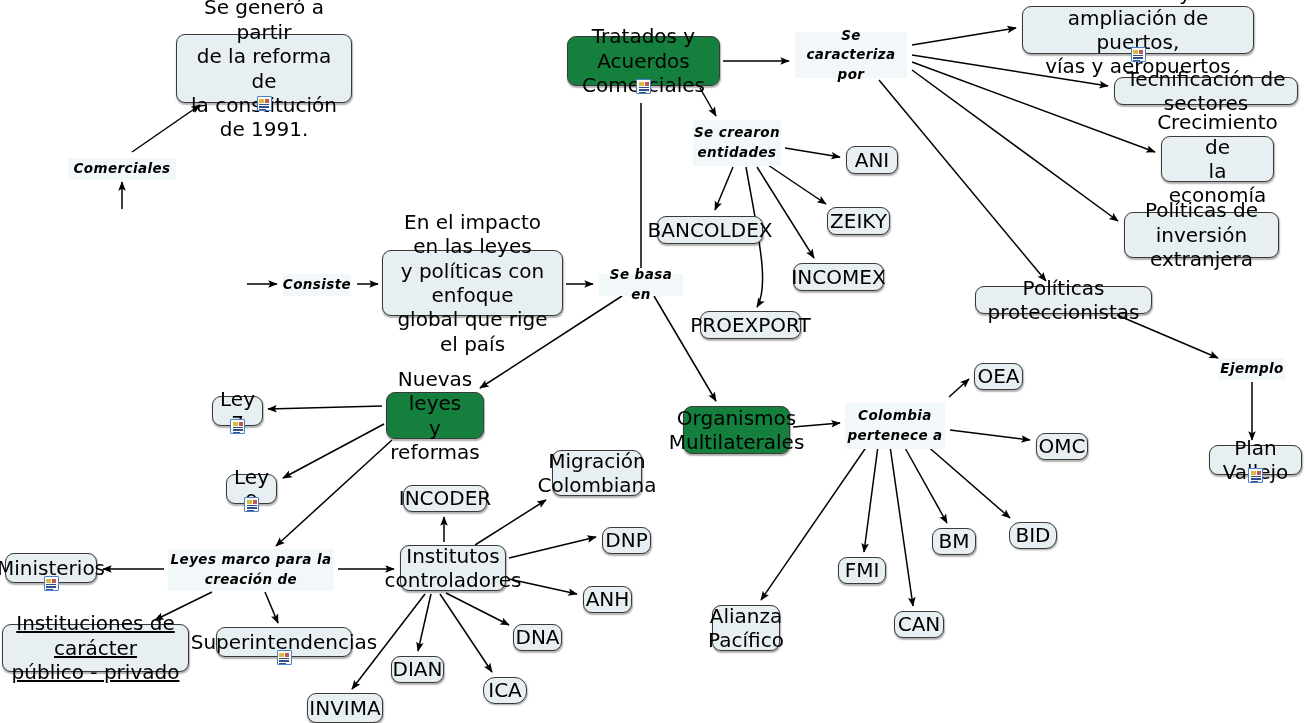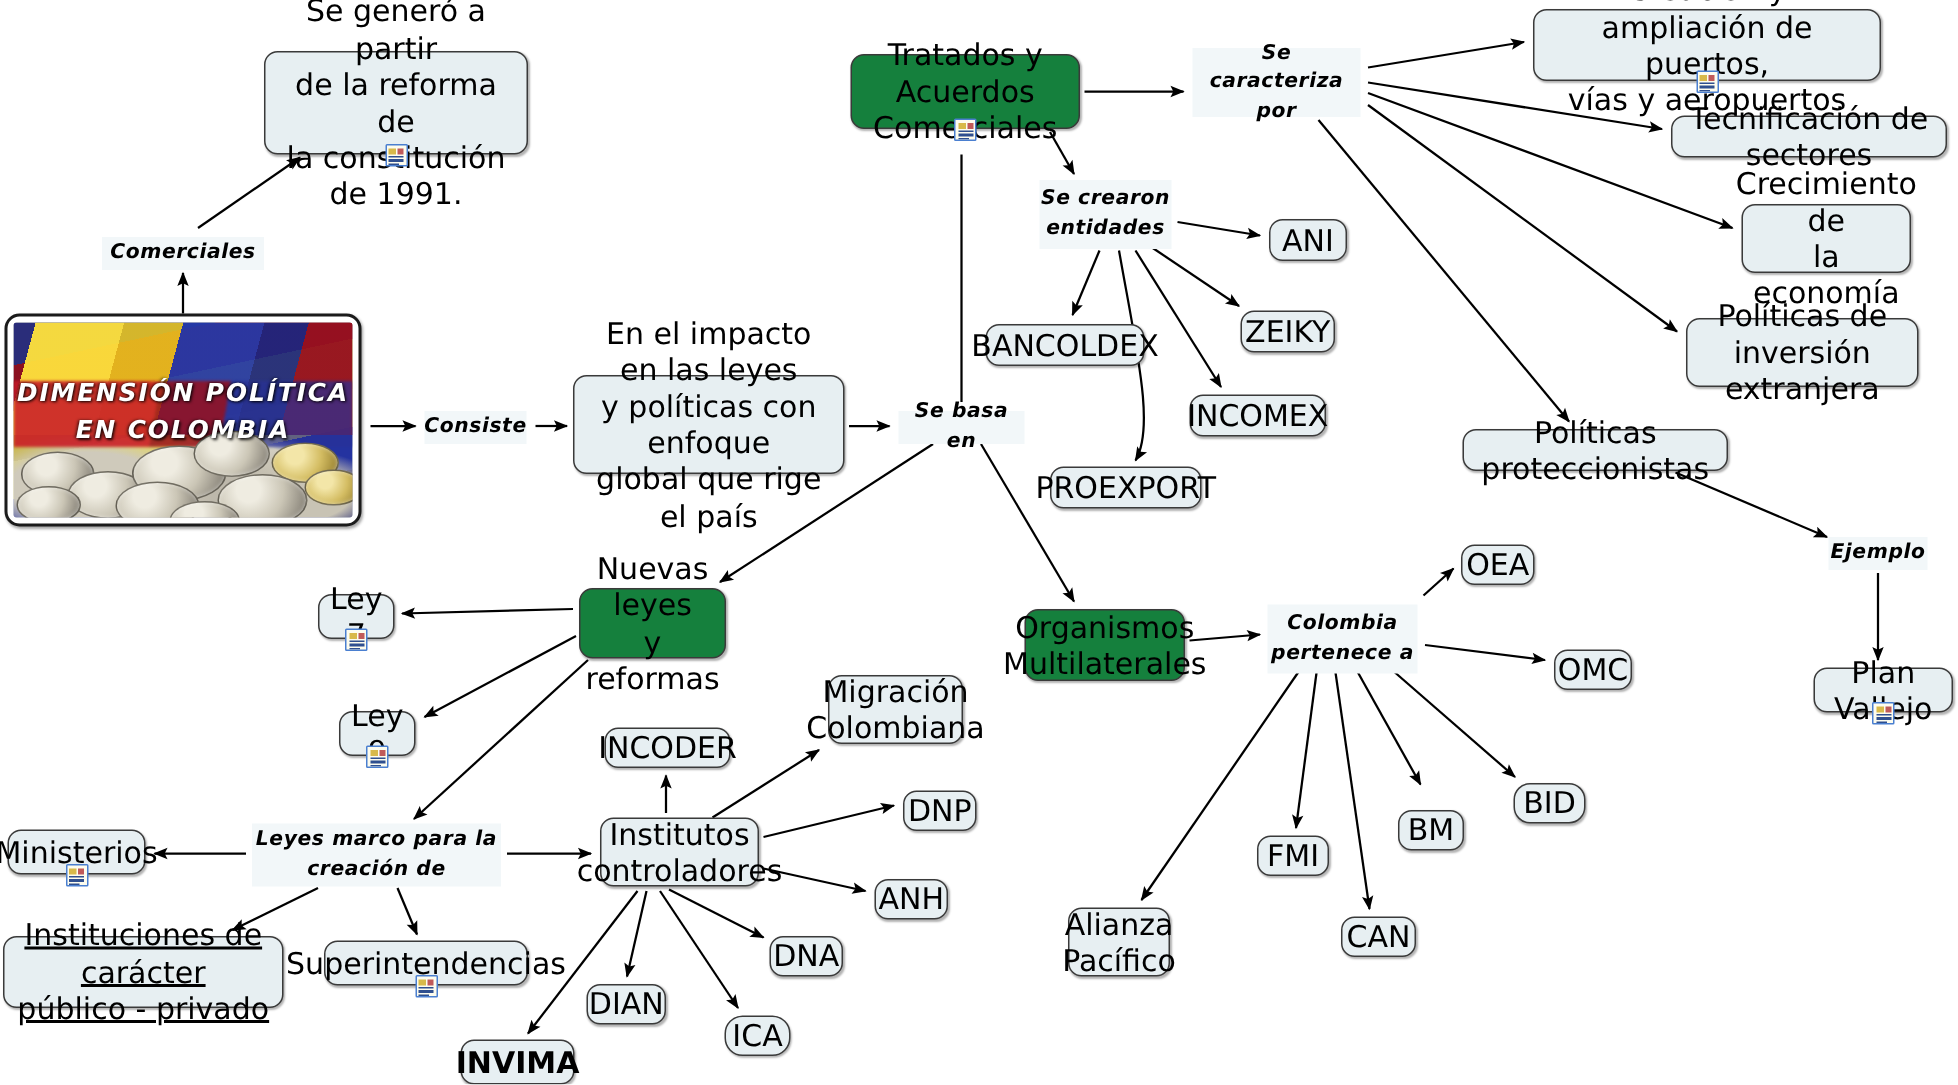--- a/index.html
+++ b/index.html
@@ -210,40 +210,20 @@
       <path d="M904,446 L947,523"></path>
 
       <path d="M890,446 L913,606"></path>
 
       <path d="M878,446 L864,552"></path>
 
       <path d="M867,446 L761,600"></path>
     </g>
   </svg>
 
-  <div class="img-node" style="left:3px;top:209px;width:238px;height:142px;">
-    <div class="img-inner">
-      <div class="img-flag"></div>
-      <div class="img-flag2"></div>
-      <div class="coins">
-        <div class="coin" style="left:2%;top:46%;width:21%;height:34%;"></div>
-        <div class="coin" style="left:16%;top:62%;width:23%;height:37%;"></div>
-        <div class="coin" style="left:1%;top:74%;width:18%;height:28%;"></div>
-        <div class="coin" style="left:35%;top:40%;width:27%;height:44%;"></div>
-        <div class="coin" style="left:30%;top:70%;width:24%;height:37%;"></div>
-        <div class="coin" style="left:53%;top:28%;width:22%;height:36%;"></div>
-        <div class="coin gold" style="left:76%;top:38%;width:19%;height:31%;"></div>
-        <div class="coin" style="left:60%;top:64%;width:26%;height:41%;"></div>
-        <div class="coin gold" style="left:86%;top:60%;width:16%;height:27%;"></div>
-        <div class="coin" style="left:46%;top:86%;width:20%;height:30%;"></div>
-      </div>
-      <div class="img-title">DIMENSIÓN  POLÍTICA
-EN  COLOMBIA</div>
-    </div>
-  </div>
 
   <div id="node-layer">
       <div class="node" style="left: 176px; top: 34px; width: 176px; height: 69px;"><span>Se generó a partir
 de la reforma de
 la constitución de 1991.</span></div>
       <div class="res-icon" style="left: 256.5px; top: 96px;">
         <i class="l1"></i>
         <i class="l2"></i>
         <i class="l3"></i>
         <i class="l4"></i>
@@ -328,27 +308,27 @@
       <div class="node" style="left: 400px; top: 545px; width: 106px; height: 46px;"><span>Institutos
 controladores</span></div>
       <div class="node" style="left: 403px; top: 485px; width: 84px; height: 27px;"><span>INCODER</span></div>
       <div class="node" style="left: 552px; top: 450px; width: 90px; height: 46px;"><span>Migración
 Colombiana</span></div>
       <div class="node" style="left: 602px; top: 527px; width: 49px; height: 27px;"><span>DNP</span></div>
       <div class="node" style="left: 583px; top: 586px; width: 49px; height: 27px;"><span>ANH</span></div>
       <div class="node" style="left: 513px; top: 624px; width: 49px; height: 27px;"><span>DNA</span></div>
       <div class="node" style="left: 483px; top: 677px; width: 44px; height: 27px; border-radius: 12px;"><span>ICA</span></div>
       <div class="node" style="left: 391px; top: 656px; width: 53px; height: 27px;"><span>DIAN</span></div>
-      <div class="node" style="left: 307px; top: 693px; width: 76px; height: 30px; font-weight: bold;"><span>INVIMA</span></div>
+      <div class="node" style="left: 307px; top: 693px; width: 76px; height: 30px;"><span>INVIMA</span></div>
       <div class="node green" style="left: 683px; top: 406px; width: 107px; height: 48px;"><span>Organismos
 Multilaterales</span></div>
       <div class="node" style="left: 974px; top: 363px; width: 49px; height: 27px;"><span>OEA</span></div>
       <div class="node" style="left: 1036px; top: 433px; width: 52px; height: 27px;"><span>OMC</span></div>
       <div class="node" style="left: 1009px; top: 522px; width: 48px; height: 27px; border-radius: 11px;"><span>BID</span></div>
-      <div class="node" style="left: 932px; top: 528px; width: 44px; height: 27px; margin-top: 12px;"><span>BM</span></div>
+      <div class="node" style="left: 932px; top: 528px; width: 44px; height: 27px;"><span>BM</span></div>
       <div class="node" style="left: 894px; top: 611px; width: 50px; height: 27px;"><span>CAN</span></div>
       <div class="node" style="left: 838px; top: 557px; width: 48px; height: 27px;"><span>FMI</span></div>
       <div class="node" style="left: 712px; top: 605px; width: 68px; height: 46px;"><span>Alianza
 Pacífico</span></div>
       <div class="link-label" style="left: 68px; top: 158px; width: 108px; height: 22px;"><span>Comerciales</span></div>
       <div class="link-label" style="left: 283px; top: 274px; width: 68px; height: 22px;"><span>Consiste</span></div>
       <div class="link-label" style="left: 599px; top: 274px; width: 84px; height: 22px;"><span>Se  basa  en</span></div>
       <div class="link-label" style="left: 795px; top: 32px; width: 112px; height: 46px;"><span>Se  caracteriza
 por</span></div>
       <div class="link-label" style="left: 693px; top: 120px; width: 88px; height: 46px;"><span>Se  crearon

